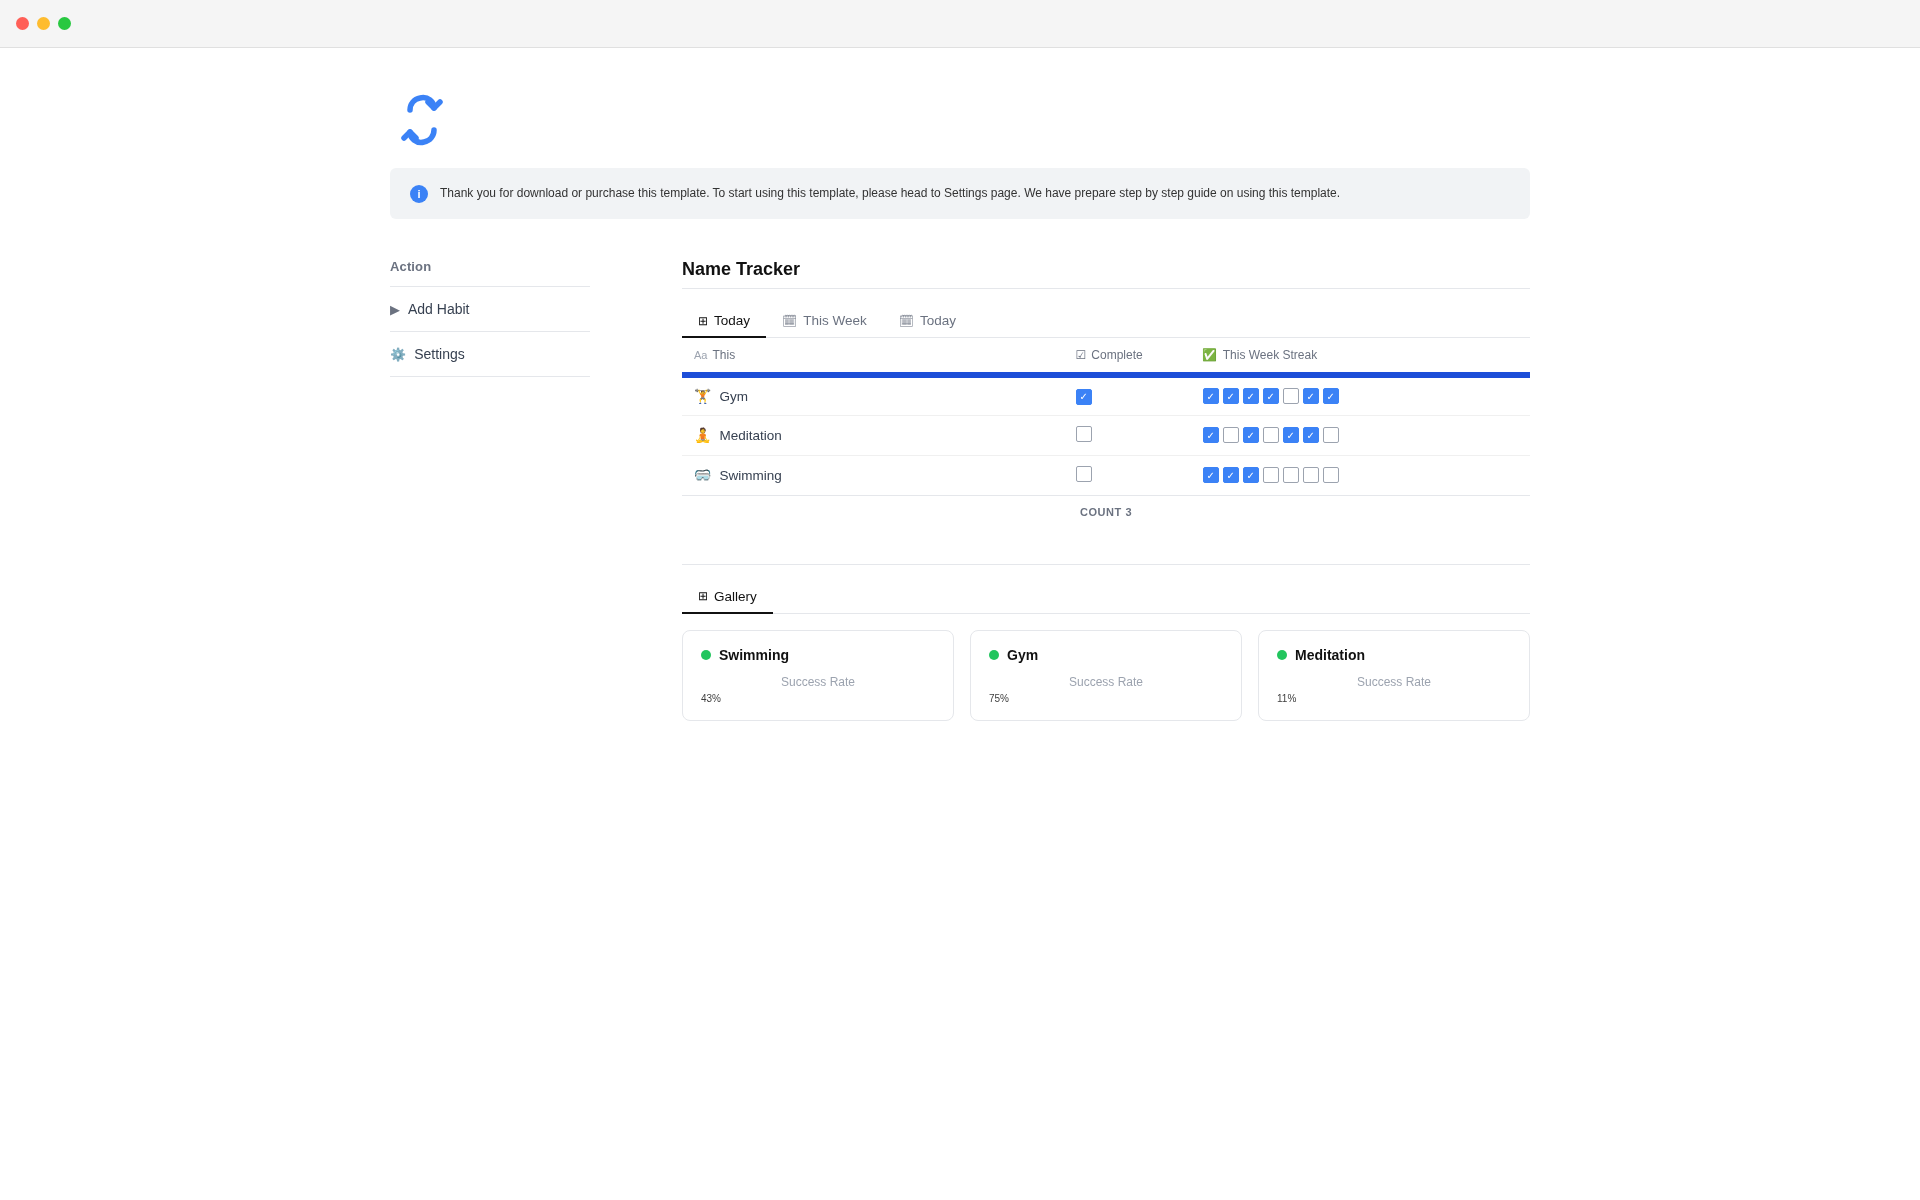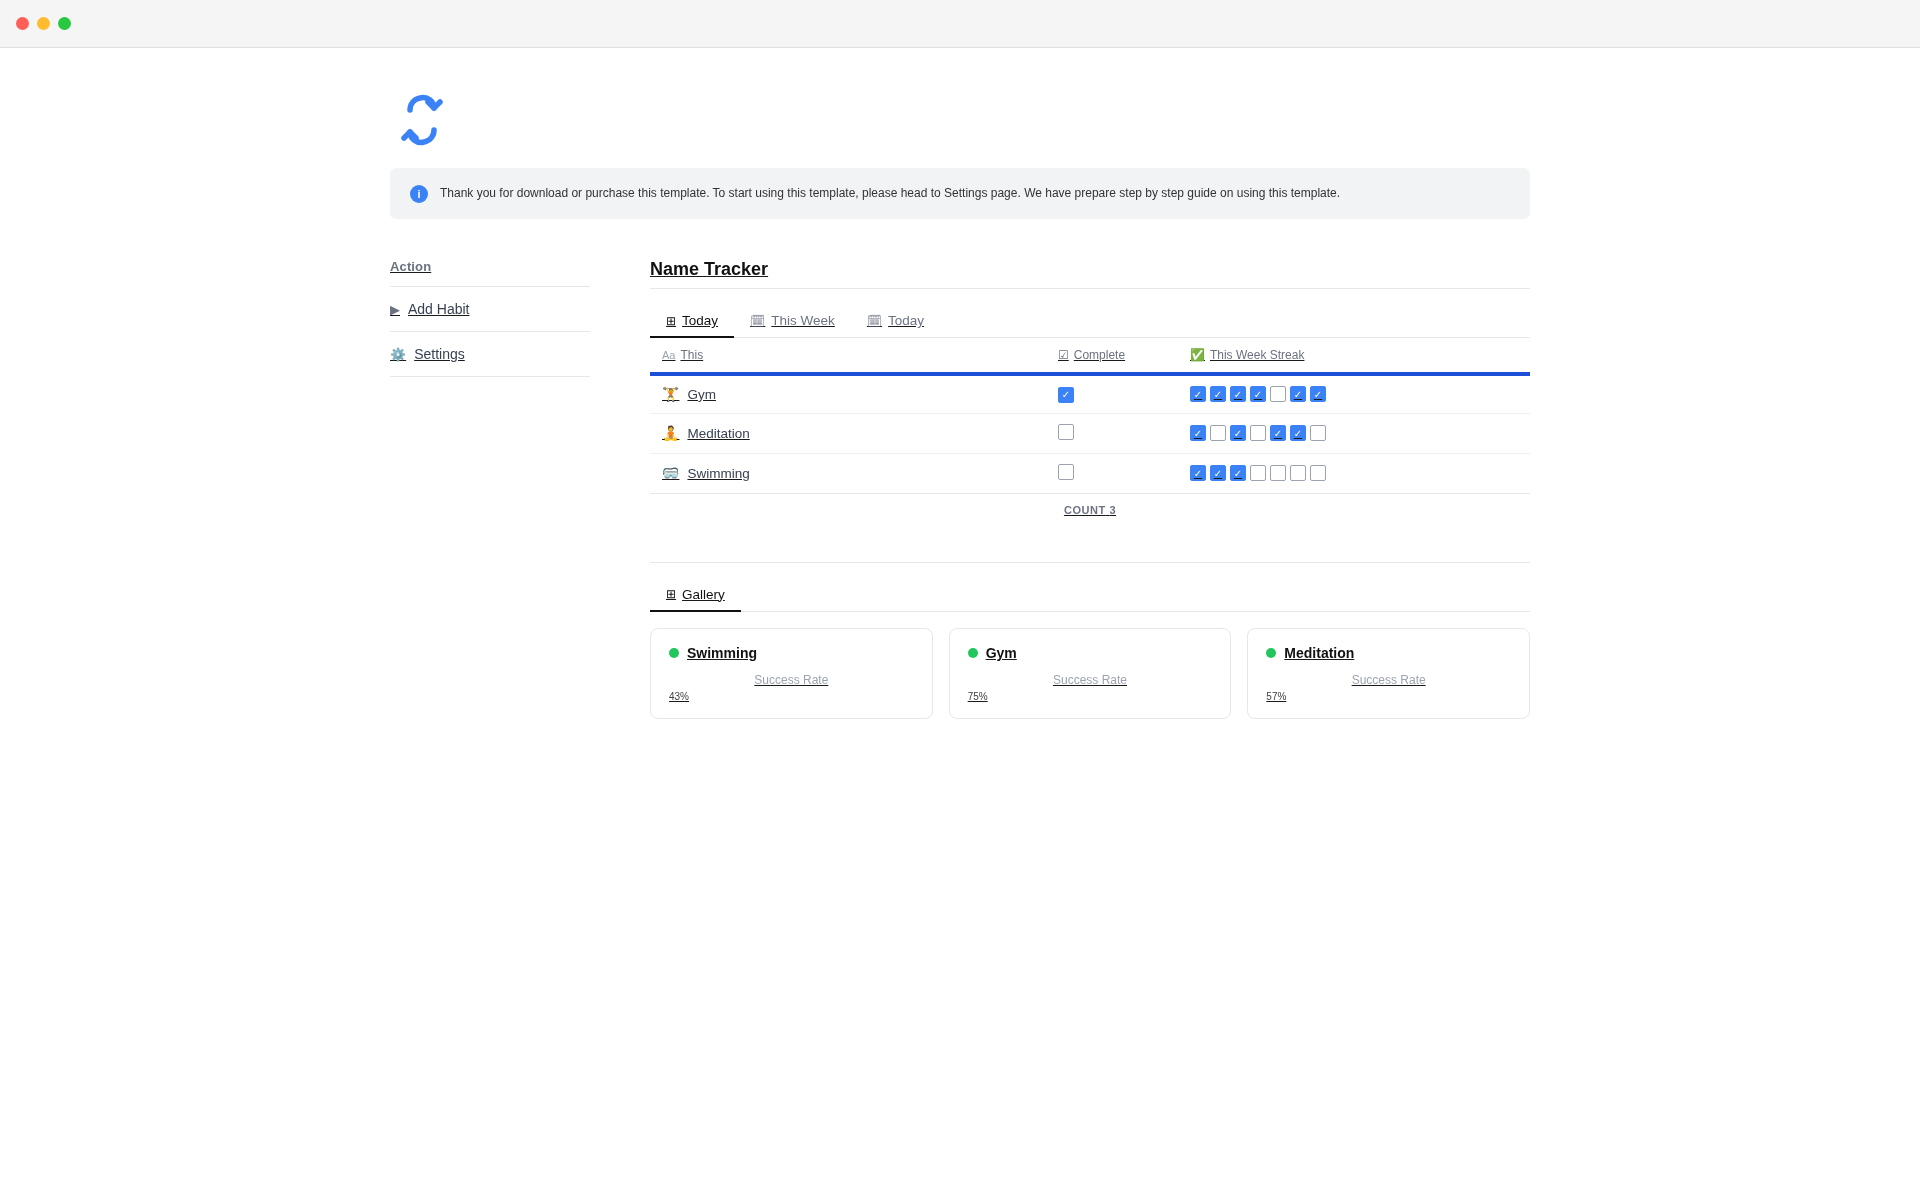--- a/index.html
+++ b/index.html
@@ -80,22 +80,21 @@
     }
     .info-text {
       font-size: 12px;
       color: #333;
       line-height: 1.6;
     }
 
     
     .content-area {
       display: flex;
-      gap: 60px;
-      text-decoration: underline;
+      gap: 92px;
     }
 
     
     .sidebar {
       width: 200px;
       flex-shrink: 0;
     }
     .sidebar-section-title {
       font-size: 13px;
       font-weight: 600;
@@ -171,21 +170,21 @@
     .tracker-table {
       width: 100%;
       border-collapse: collapse;
     }
     .tracker-table th {
       text-align: left;
       font-size: 12px;
       color: #6b7280;
       font-weight: 500;
       padding: 10px 12px;
-      border-bottom: 4px solid #1d4ed8;
+      border-bottom: 6px solid #1d4ed8;
     }
     .tracker-table td {
       padding: 10px 12px;
       border-bottom: 1px solid #f0f0f0;
       font-size: 13.5px;
       color: #374151;
     }
     .tracker-table tr:last-child td {
       border-bottom: 1px solid #e5e7eb;
     }
@@ -499,21 +498,21 @@
             <div class="card-label">Success Rate</div>
             <div class="card-value">75%</div>
           </div>
 
           <div class="habit-card">
             <div class="habit-card-title">
               <div class="green-dot"></div>
               <span>Meditation</span>
             </div>
             <div class="card-label">Success Rate</div>
-            <div class="card-value">57%</div>
+            <div class="card-value">11%</div>
           </div>
 
         </div>
       </div>
 
     </div>
   </div>
 </div>
 
 </body></html>

